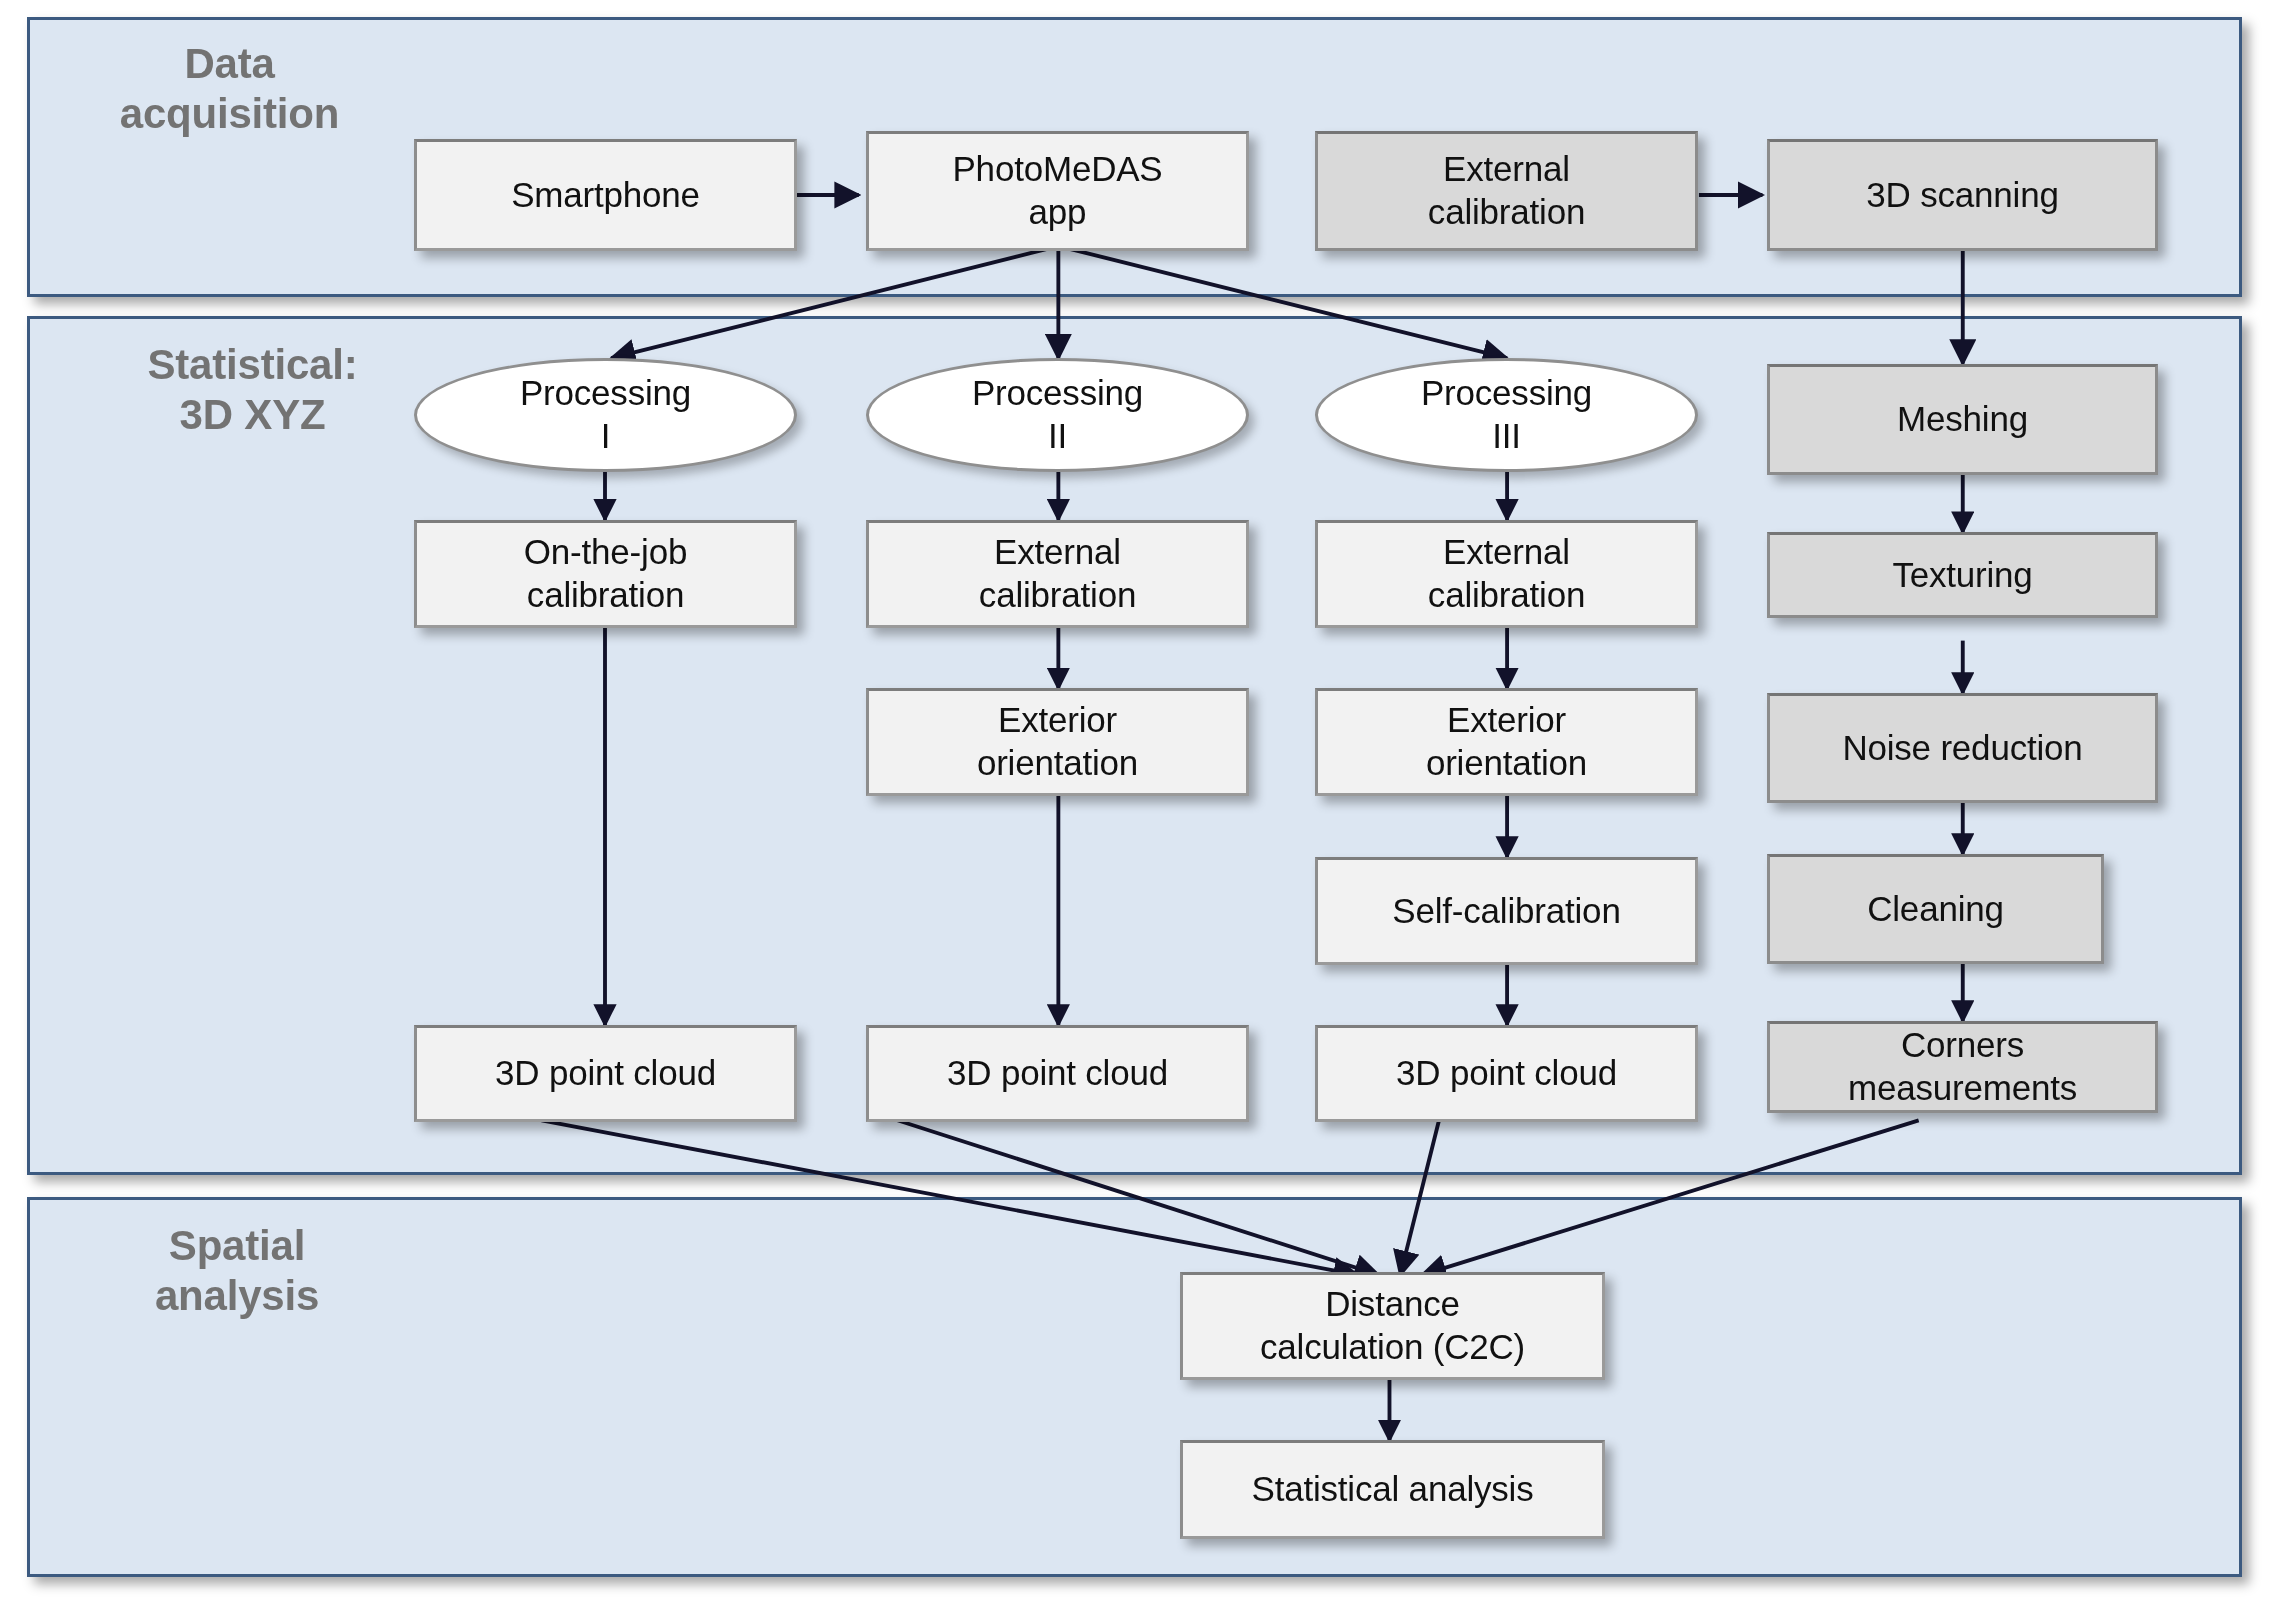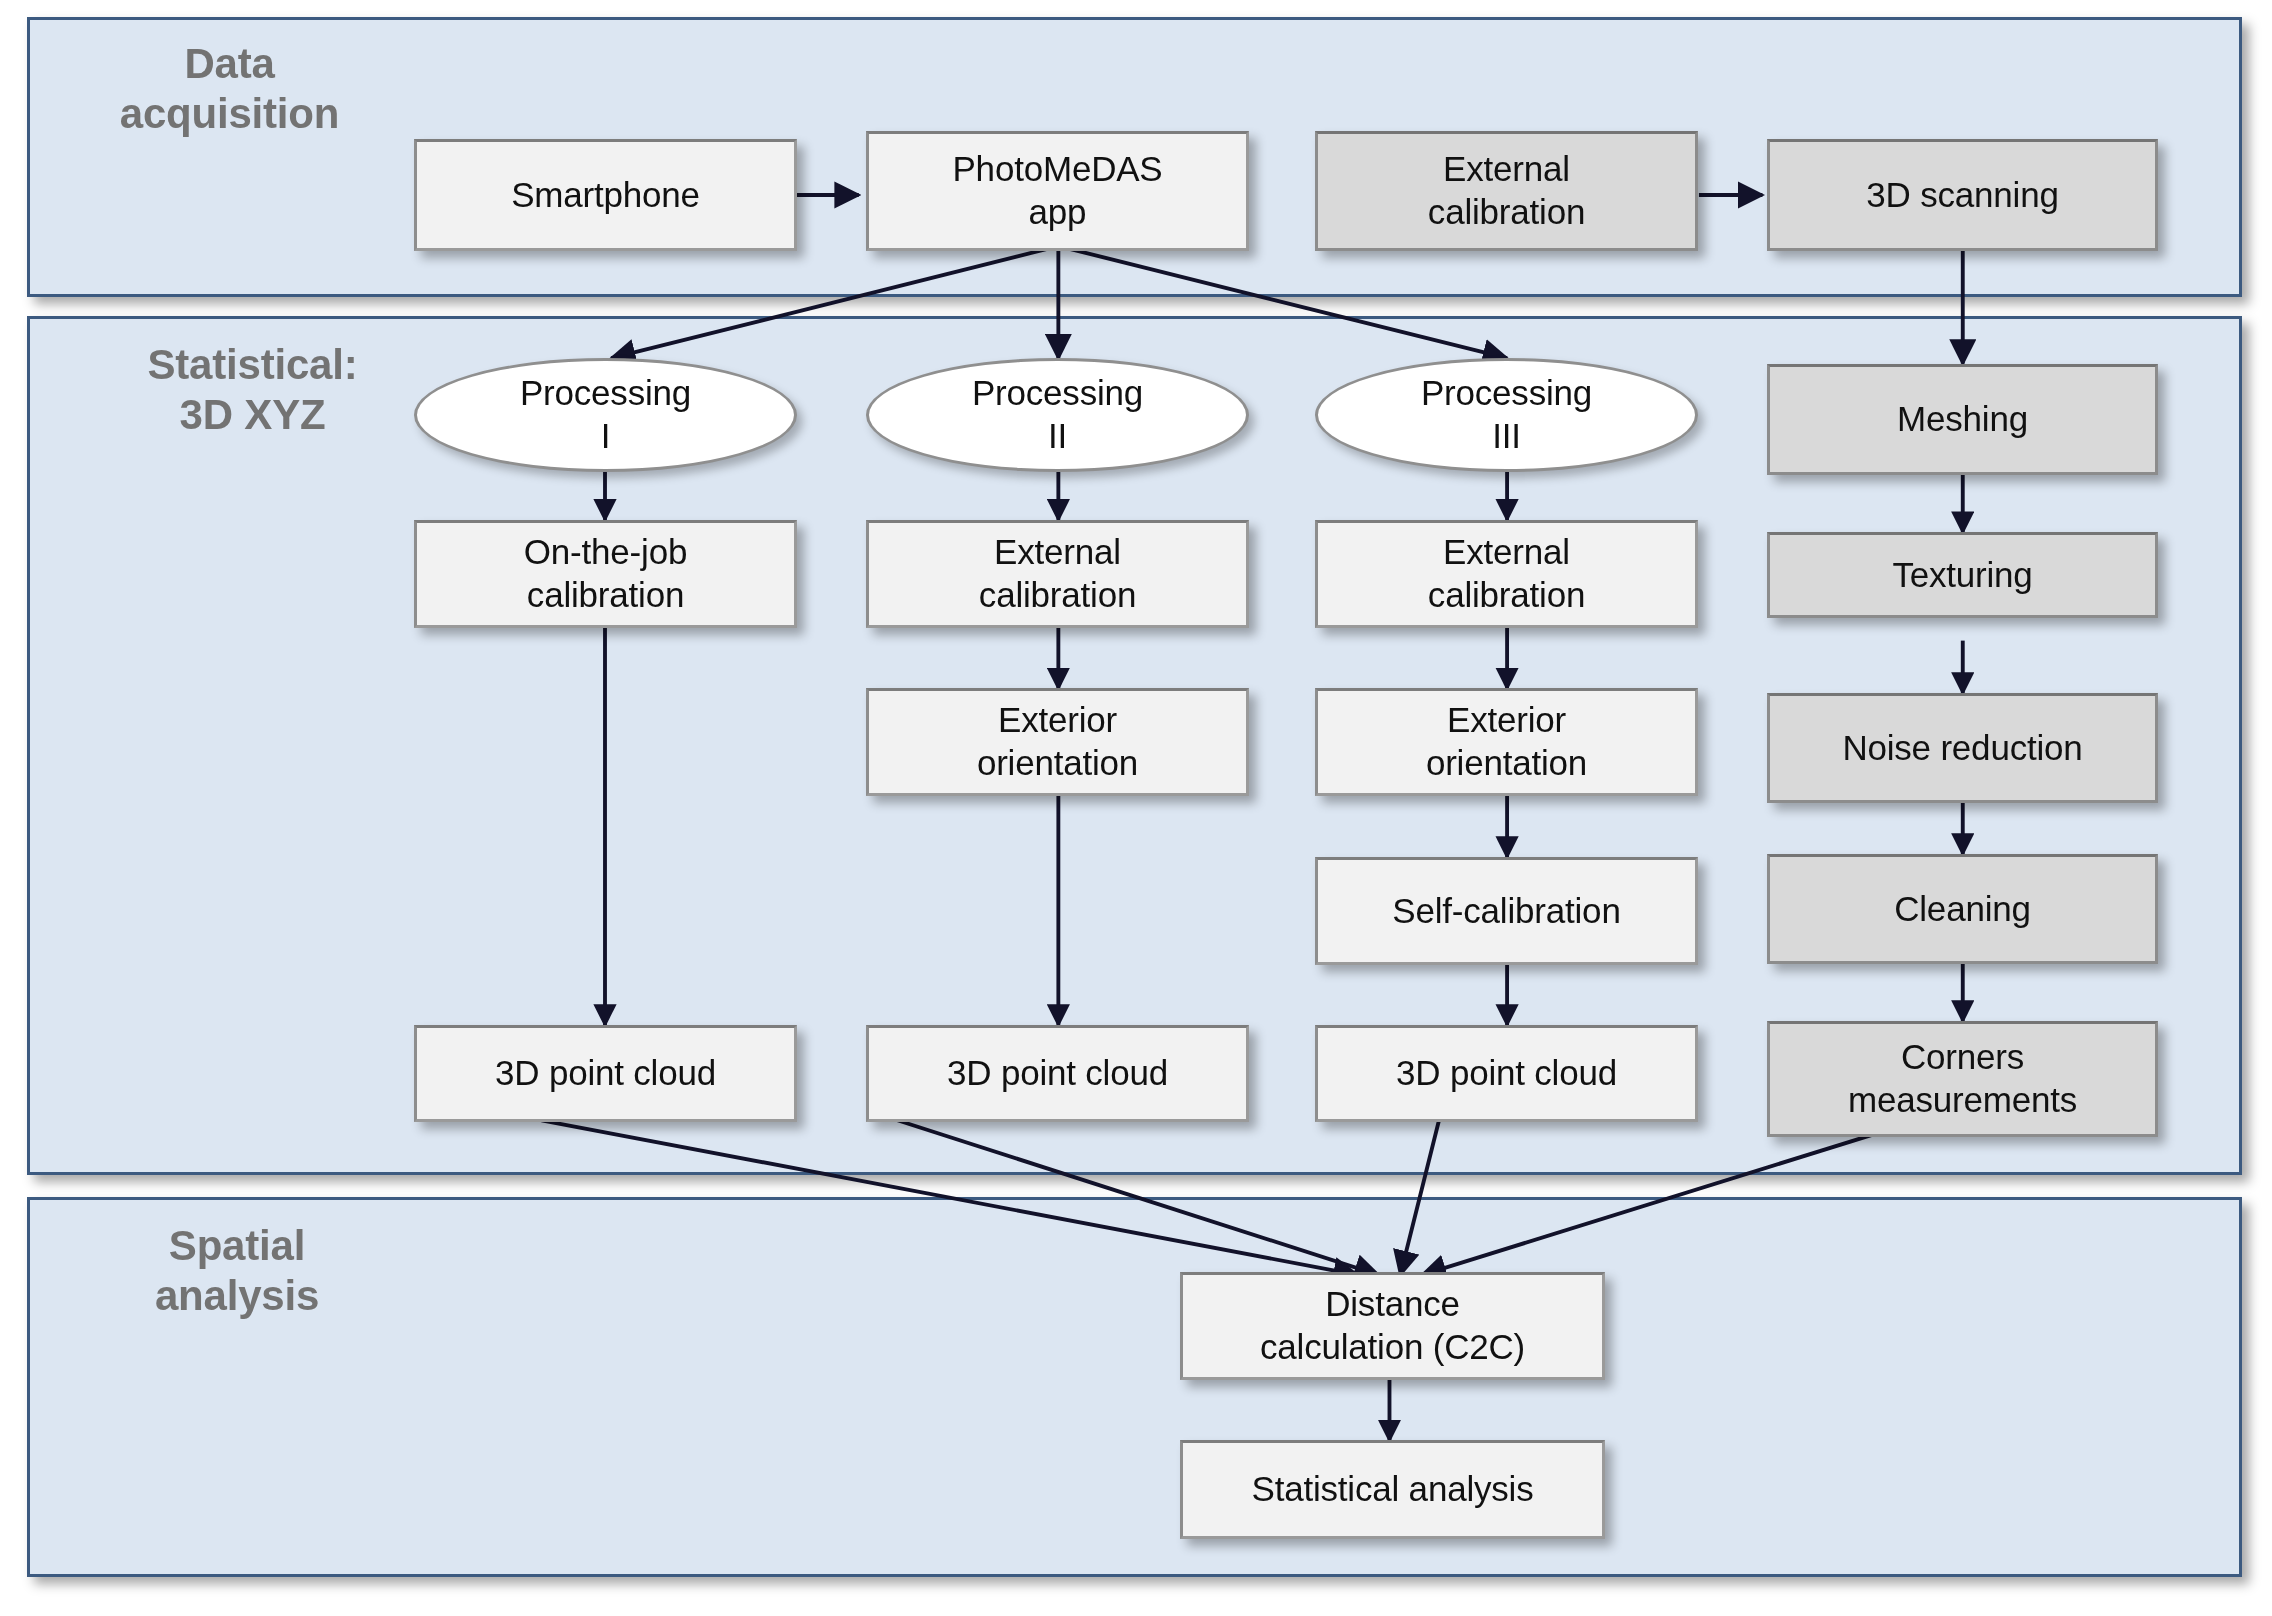--- a/index.html
+++ b/index.html
@@ -165,29 +165,29 @@
   <div class="node box" style="left:866px; top:688px; width:383px; height:108px;">Exterior
 orientation</div>
 
   <div class="node box" style="left:1315px; top:688px; width:383px; height:108px;">Exterior
 orientation</div>
 
   <div class="node box gray" style="left:1767px; top:693px; width:391px; height:110px;">Noise reduction</div>
 
   <div class="node box" style="left:1315px; top:857px; width:383px; height:108px;">Self-calibration</div>
 
-  <div class="node box gray" style="left:1767px; top:854px; width:391px; height:110px;">Cleaning</div>
+  <div class="node box gray" style="left:1767px; top:854px; width:337px; height:110px;">Cleaning</div>
 
   <div class="node box" style="left:414px; top:1025px; width:383px; height:97px;">3D point cloud</div>
 
   <div class="node box" style="left:866px; top:1025px; width:383px; height:97px;">3D point cloud</div>
 
   <div class="node box" style="left:1315px; top:1025px; width:383px; height:97px;">3D point cloud</div>
 
-  <div class="node box gray" style="left:1767px; top:1021px; width:391px; height:116px;">Corners
+  <div class="node box gray" style="left:1767px; top:1021px; width:391px; height:92px;">Corners
 measurements</div>
 
   <div class="node box" style="left:1180px; top:1272px; width:425px; height:108px;">Distance
 calculation (C2C)</div>
 
   <div class="node box" style="left:1180px; top:1440px; width:425px; height:99px;">Statistical analysis</div>
 
 </div>
 
 

